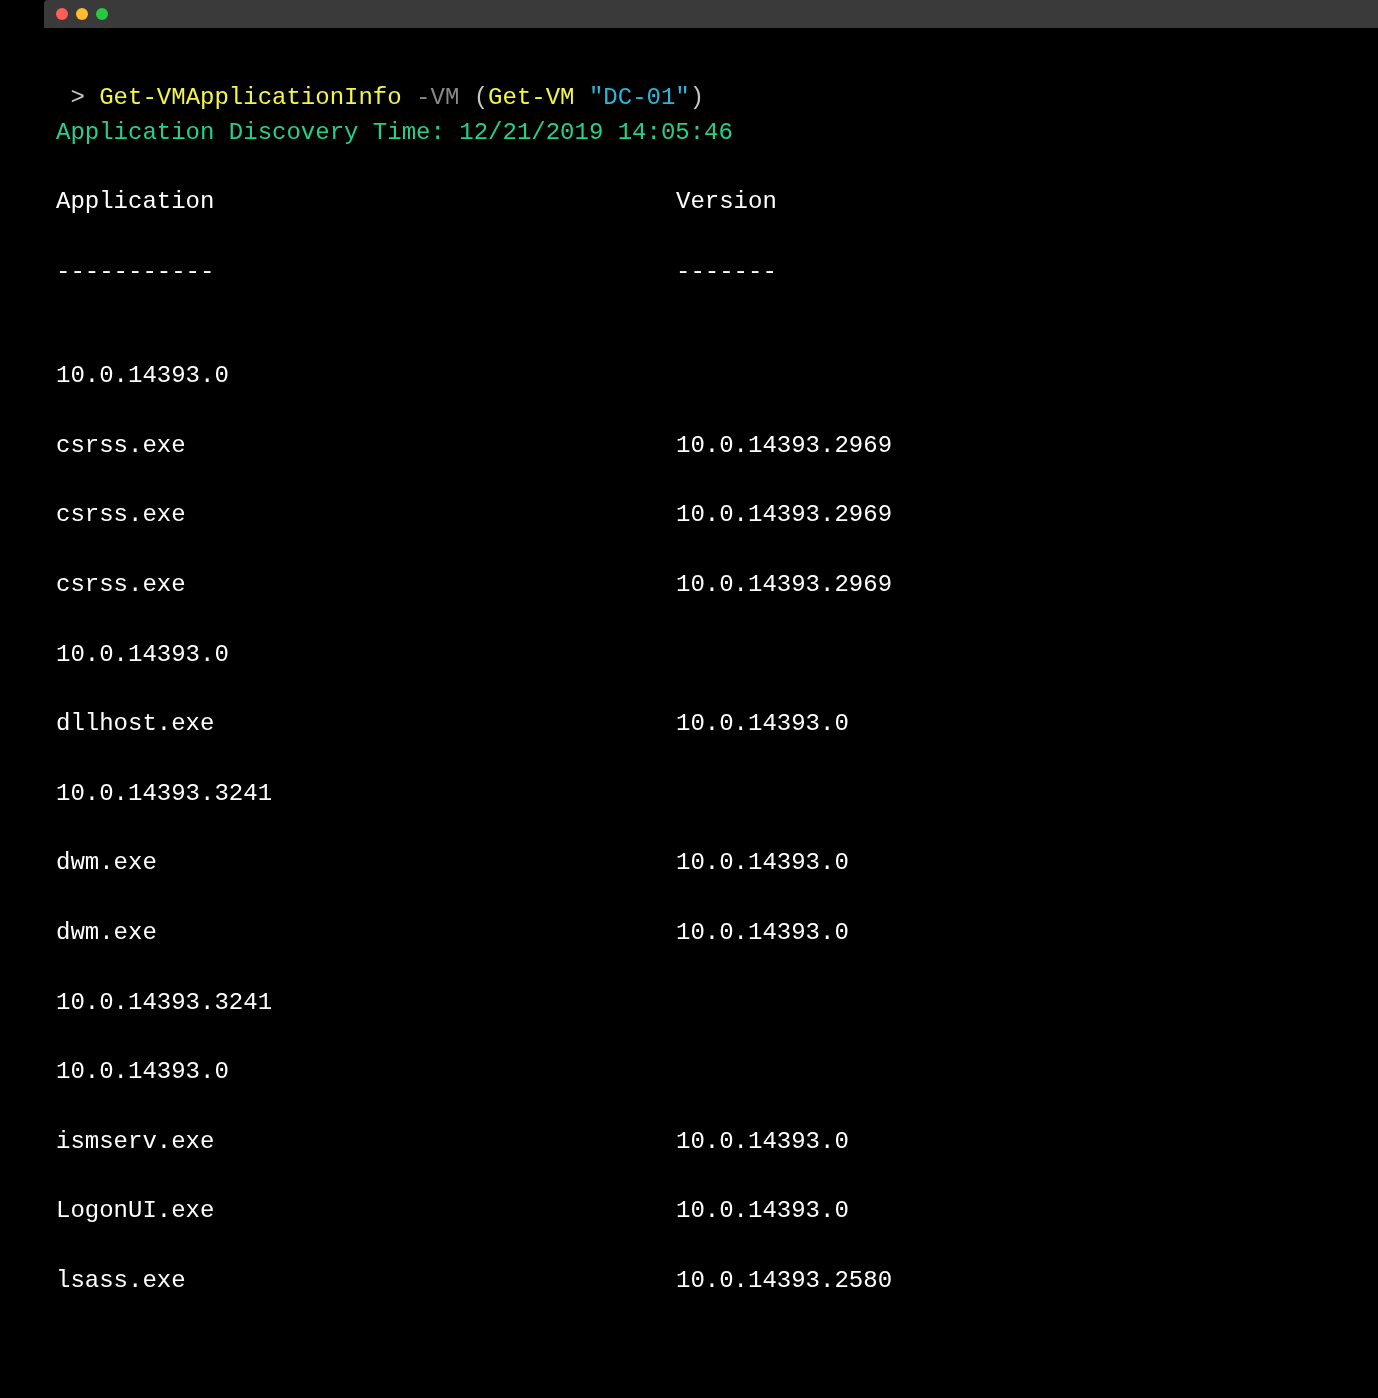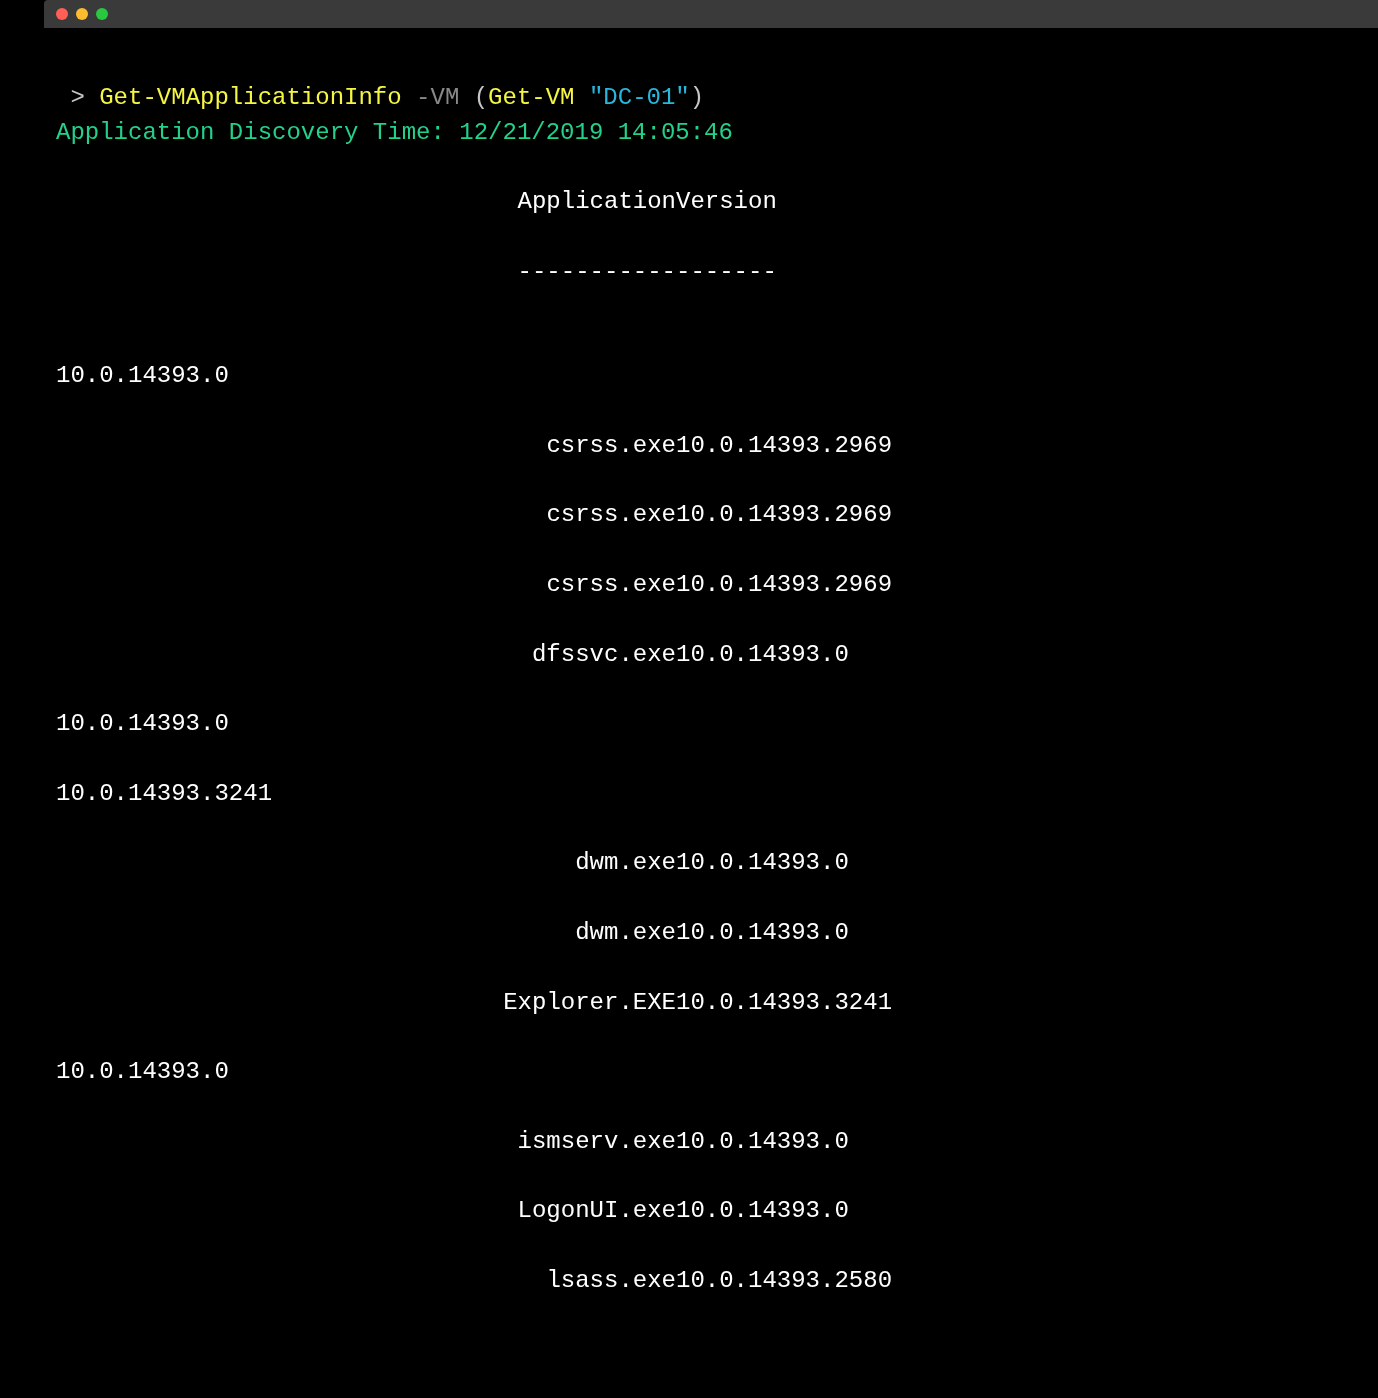--- a/index.html
+++ b/index.html
@@ -42,21 +42,21 @@
       color: #fff;
       white-space: pre;
     }
     .prompt-gt   { color: #c6c6c6; }
     .cmdlet      { color: #f5f543; }
     .param       { color: #888; }
     .paren       { color: #c6c6c6; }
     .string      { color: #29b8db; }
     .discovery   { color: #23d18b; }
     .row { display: flex; }
-    .col-app { width: 620px; text-align: right; }
+    .col-app { width: 620px; }
     .col-ver { }
   </style>
 </head>
 <body>
 
 <div class="window">
 
   <div class="titlebar">
     <span class="traffic-light tl-close"></span>
     <span class="traffic-light tl-min"></span>
@@ -67,26 +67,26 @@
 <span> <span class="prompt-gt">&gt;</span> <span class="cmdlet">Get-VMApplicationInfo</span> <span class="param">-VM</span> <span class="paren">(</span><span class="cmdlet">Get-VM</span> <span class="string">"DC-01"</span><span class="paren">)</span></span>
 <span class="discovery">Application Discovery Time: 12/21/2019 14:05:46</span>
 
 <span class="row"><span class="col-app">Application</span><span class="col-ver">Version</span></span>
 <span class="row"><span class="col-app">-----------</span><span class="col-ver">-------</span></span>
 <div id="rows-container">
 <span class="row"><span class="col-ver">10.0.14393.0</span></span>
 <span class="row"><span class="col-app">csrss.exe</span><span class="col-ver">10.0.14393.2969</span></span>
 <span class="row"><span class="col-app">csrss.exe</span><span class="col-ver">10.0.14393.2969</span></span>
 <span class="row"><span class="col-app">csrss.exe</span><span class="col-ver">10.0.14393.2969</span></span>
-<span class="row"><span class="col-app">dfssvc.exe</span><span class="col-ver">10.0.14393.0</span></span>
 <span class="row"><span class="col-ver">10.0.14393.0</span></span>
+<span class="row"><span class="col-app">dllhost.exe</span><span class="col-ver">10.0.14393.0</span></span>
 <span class="row"><span class="col-ver">10.0.14393.3241</span></span>
 <span class="row"><span class="col-app">dwm.exe</span><span class="col-ver">10.0.14393.0</span></span>
 <span class="row"><span class="col-app">dwm.exe</span><span class="col-ver">10.0.14393.0</span></span>
-<span class="row"><span class="col-app">Explorer.EXE</span><span class="col-ver">10.0.14393.3241</span></span>
+<span class="row"><span class="col-ver">10.0.14393.3241</span></span>
 <span class="row"><span class="col-ver">10.0.14393.0</span></span>
 <span class="row"><span class="col-app">ismserv.exe</span><span class="col-ver">10.0.14393.0</span></span>
 <span class="row"><span class="col-app">LogonUI.exe</span><span class="col-ver">10.0.14393.0</span></span>
 <span class="row"><span class="col-app">lsass.exe</span><span class="col-ver">10.0.14393.2580</span></span>
 
 
 
 
 
 

